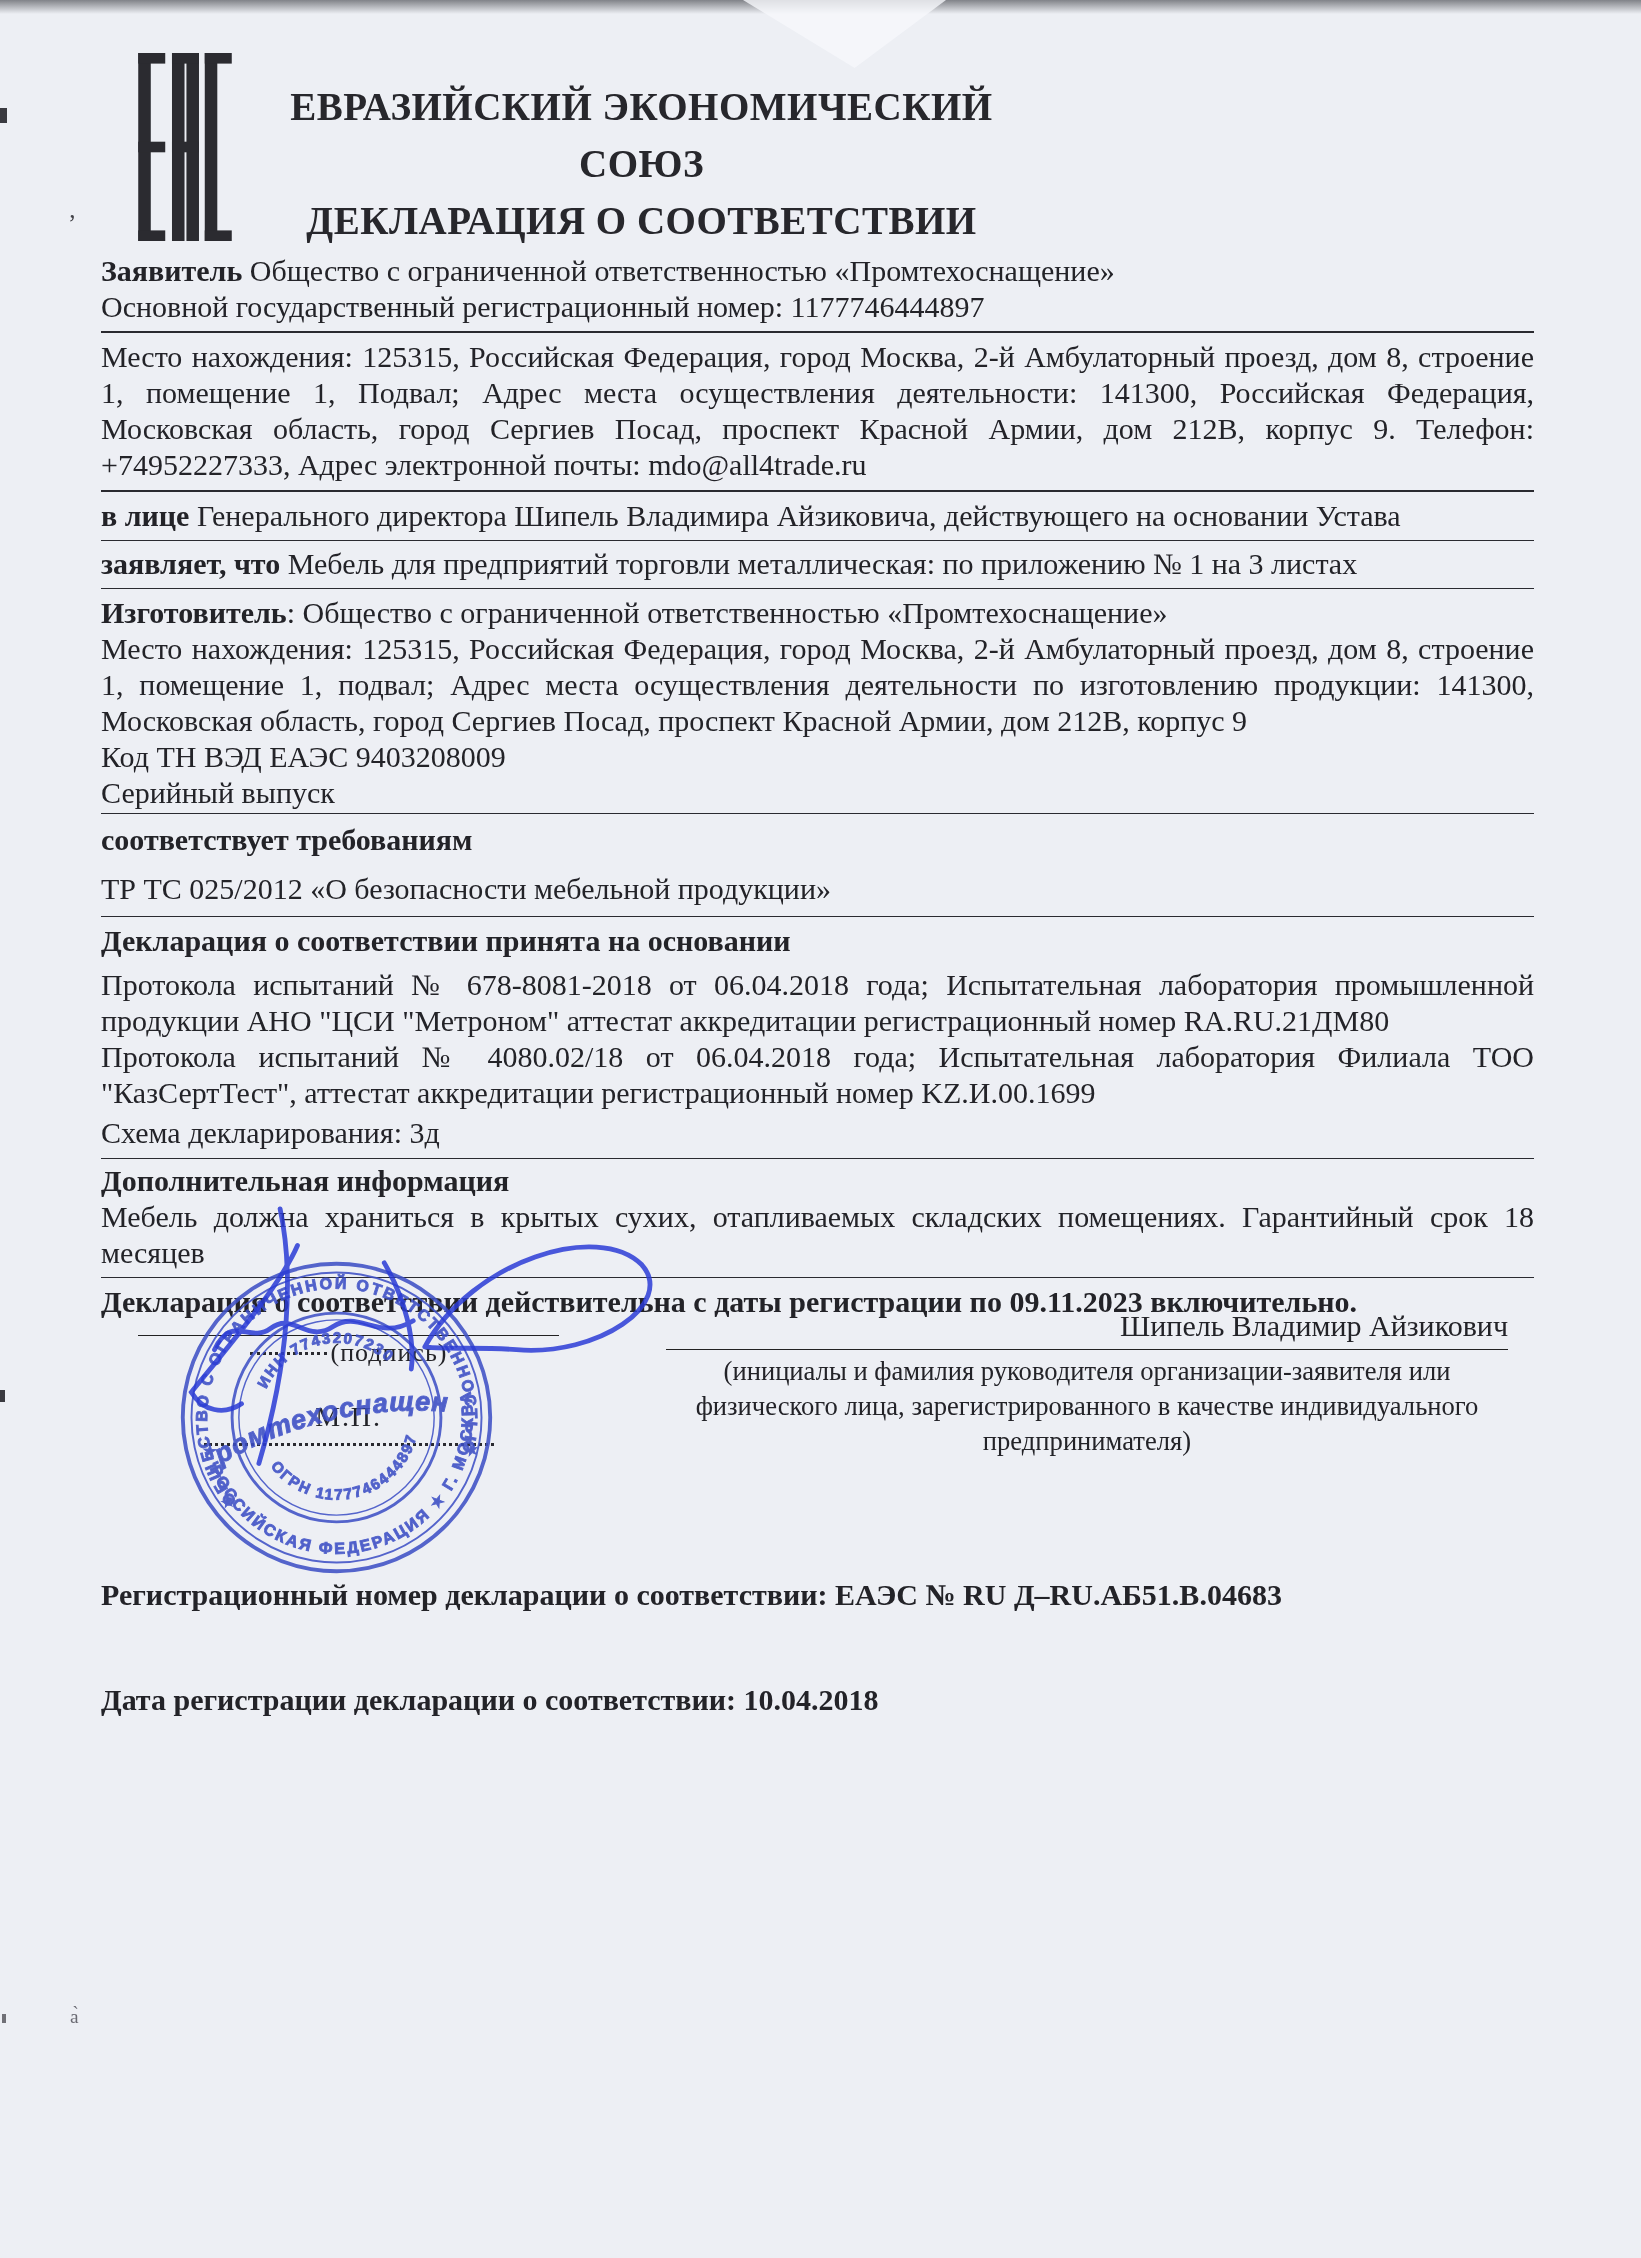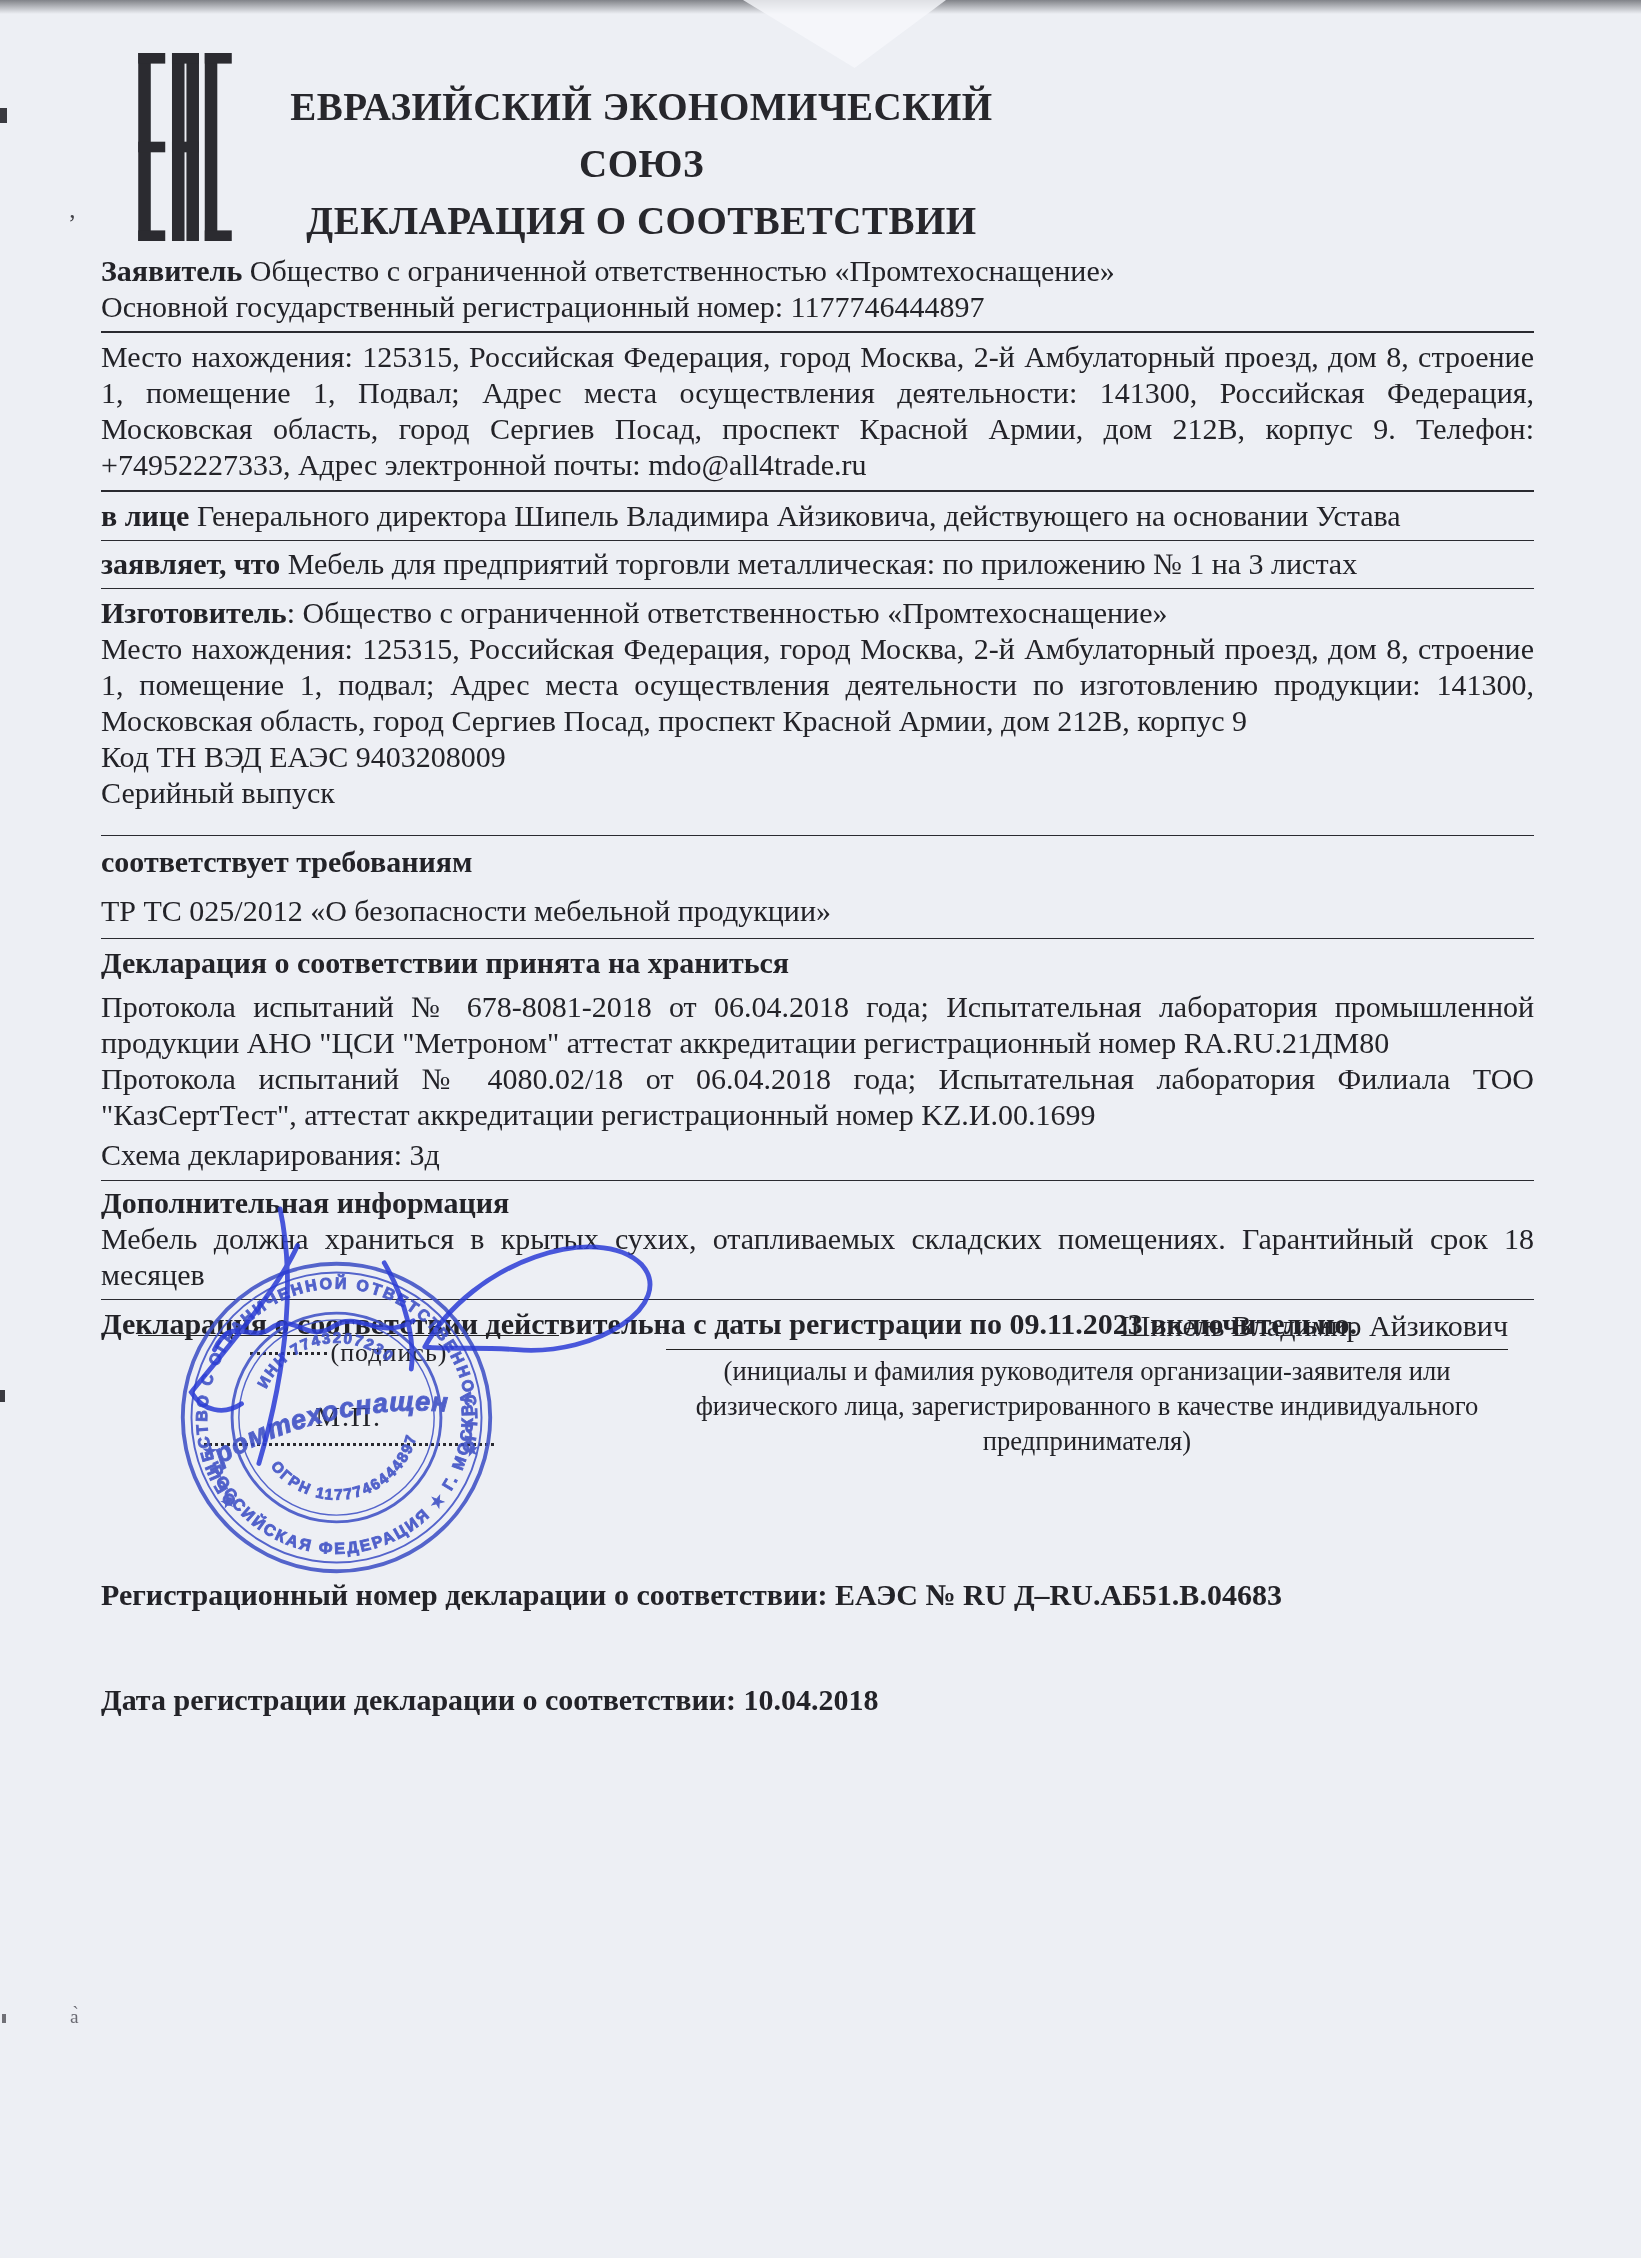--- a/index.html
+++ b/index.html
@@ -32,21 +32,21 @@
   .main{position:absolute;left:101px;top:253px;width:1433px;font-size:30px;line-height:36px;}
   .main p{margin:0;}
   .just{text-align:justify;}
   .lbl{font-weight:bold;}
   .sec{border-bottom:1.9px solid #2a2a30;}
   .sec.heavy{border-bottom-width:2.9px;}
   .s1{padding-bottom:5.8px;}
   .s2{padding-top:5.8px;padding-bottom:7.7px;}
   .s3{padding-top:5.8px;padding-bottom:5.8px;}
   .s4{padding-top:4.8px;padding-bottom:6.8px;}
-  .s5{padding-top:5.8px;padding-bottom:24px;}
+  .s5{padding-top:5.8px;padding-bottom:2px;}
   .s6{padding-top:7.7px;padding-bottom:8.7px;}
   .s6 .tr-line{margin-top:13.5px;}
   .s7{padding-top:5.8px;padding-bottom:7.7px;}
   .s7 .scheme{margin-top:3.9px;}
   .s8{padding-top:3.9px;padding-bottom:5.8px;}
   .s9{padding-top:5.8px;font-weight:bold;}
 
   
   .sig-left{position:absolute;left:138px;top:1335px;width:421px;text-align:center;font-size:27px;}
   .sig-left .rule{border-top:1.9px solid #222;height:0;}
@@ -130,21 +130,21 @@
       <p>Код ТН ВЭД ЕАЭС 9403208009</p>
       <p>Серийный выпуск</p>
     </div>
 
     <div class="sec s6">
       <p class="lbl">соответствует требованиям</p>
       <p class="tr-line">ТР ТС 025/2012 «О безопасности мебельной продукции»</p>
     </div>
 
     <div class="sec s7">
-      <p class="lbl">Декларация о соответствии принята на храниться</p>
+      <p class="lbl">Декларация о соответствии принята на основании</p>
       <p class="just" style="margin-top:7.7px">Протокола испытаний № 678-8081-2018 от 06.04.2018 года; Испытательная лаборатория промышленной продукции АНО "ЦСИ "Метроном" аттестат аккредитации регистрационный номер RA.RU.21ДМ80</p>
       <p class="just">Протокола испытаний № 4080.02/18 от 06.04.2018 года; Испытательная лаборатория Филиала ТОО "КазСертТест", аттестат аккредитации регистрационный номер KZ.И.00.1699</p>
       <p class="scheme">Схема декларирования: 3д</p>
     </div>
 
     <div class="sec s8">
       <p class="lbl">Дополнительная информация</p>
       <p class="just">Мебель должна храниться в крытых сухих, отапливаемых складских помещениях. Гарантийный срок 18 месяцев</p>
     </div>
 

